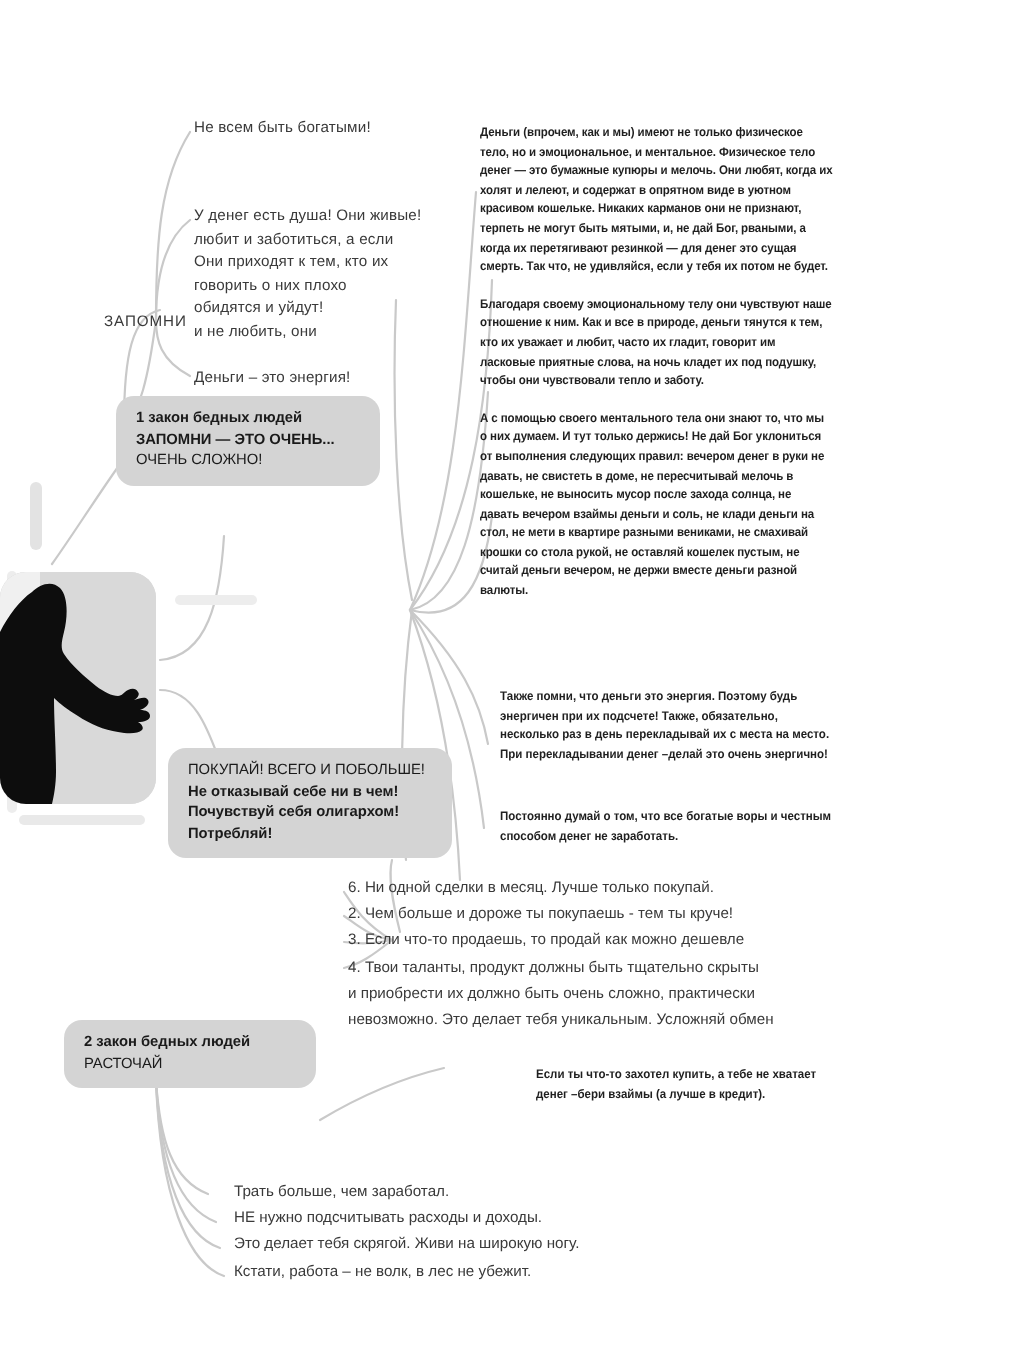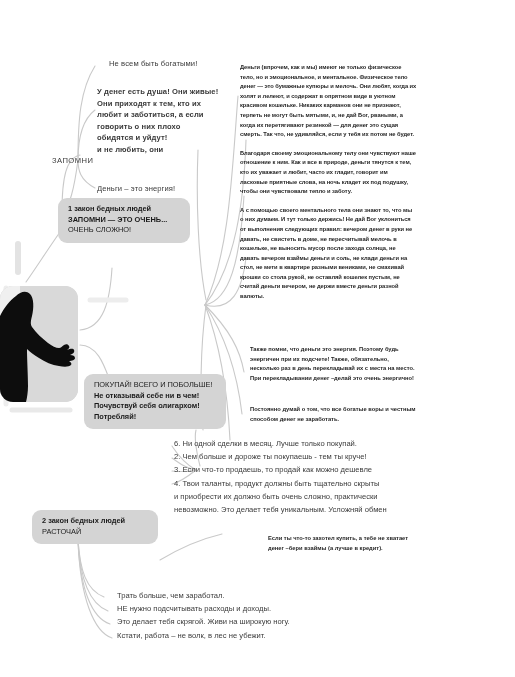--- a/index.html
+++ b/index.html
@@ -159,26 +159,26 @@
         C69,81 64,81 59,80
         C52,79 45,76 39,72
         C34,69 30,66 27,63
         C27,74 28,88 28,100
         C28,106 27,112 26,116 Z"></path>
     </svg>
   </div>
 
   <div class="center-label" style="left:36px;top:156px;padding-left:16px;">ЗАПОМНИ</div>
 
-  <div class="node leaf" style="left:97px;top:58px;width:130px;margin-left:12px;">Не всем быть богатыми!</div>
-
-  <div class="node leaf wide" style="left:97px;top:86px;width:140px;font-weight:bold;">
+  <div class="node leaf" style="left:97px;top:58px;width:130px;">Не всем быть богатыми!</div>
+
+  <div class="node leaf wide" style="left:97px;top:102px;width:140px;">
     <div>У денег есть душа! Они живые!</div>
+    <div>любит и заботиться, а если</div>
     <div>Они приходят к тем, кто их</div>
-    <div>любит и заботиться, а если</div>
     <div>говорить о них плохо</div>
     <div>обидятся и уйдут!</div>
     <div>и не любить, они</div>
   </div>
 
   <div class="node leaf" style="left:97px;top:183px;width:130px;">Деньги – это энергия!</div>
 
   <div class="callout" style="left:58px;top:198px;width:132px;">
     <div class="ln b">1 закон бедных людей</div>
     <div class="ln b">ЗАПОМНИ — ЭТО ОЧЕНЬ...</div>

